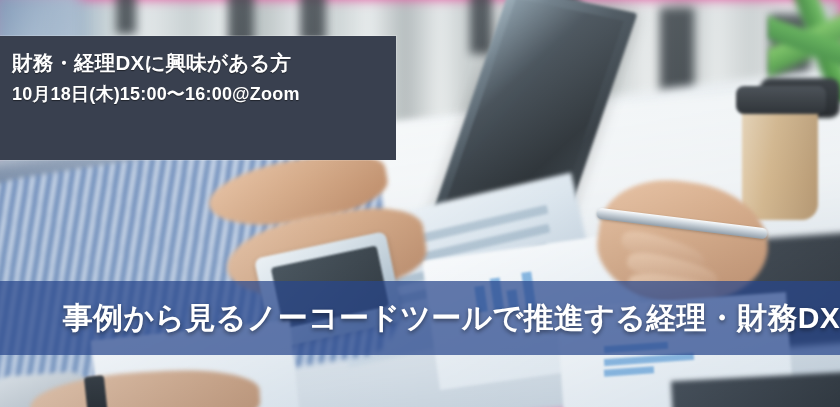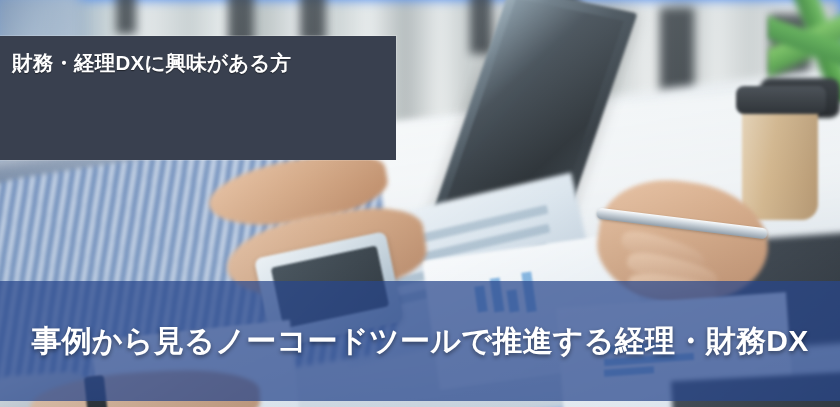--- a/index.html
+++ b/index.html
@@ -9,21 +9,21 @@
   }
   body {
     font-family: "Liberation Sans", sans-serif;
   }
 
   #banner {
     position: relative;
     width: 840px;
     height: 407px;
     overflow: hidden;
-    background: #3b82f6;
+    background: #ec4899;
   }
 
   
   .photo {
     position: absolute;
     inset: 0;
     overflow: hidden;
   }
 
   
@@ -362,25 +362,25 @@
     line-height: 25px;
     margin-top: 6px;
   }
 
   
   .title-band {
     position: absolute;
     left: 0;
     top: 281px;
     width: 840px;
-    height: 120px;
+    height: 74px;
     background: rgba(40,70,140,.72);
     display: flex;
     align-items: center;
-    justify-content: center;
+    justify-content: flex-end;
   }
   .title-text {
     color: #ffffff;
     font-weight: bold;
     font-size: 30px;
     letter-spacing: .3px;
     white-space: nowrap;
     text-shadow: 0 2px 4px rgba(0,0,0,.45);
   }
 </style>
@@ -447,19 +447,20 @@
     <div class="cuff"></div>
     <div class="hand hand-d"></div>
     <div class="watch"></div>
     <div class="suit2"></div>
 
     <div class="grade"></div>
   </div>
 
   <div class="info-box">
     <div class="info-line big">財務・経理DXに興味がある方</div>
+    <div class="info-line small">10月18日(木)15:00〜16:00@Zoom</div>
   </div>
 
   <div class="title-band">
     <div class="title-text">事例から見るノーコードツールで推進する経理・財務DX</div>
   </div>
 
 </div>
 
 </body></html>

